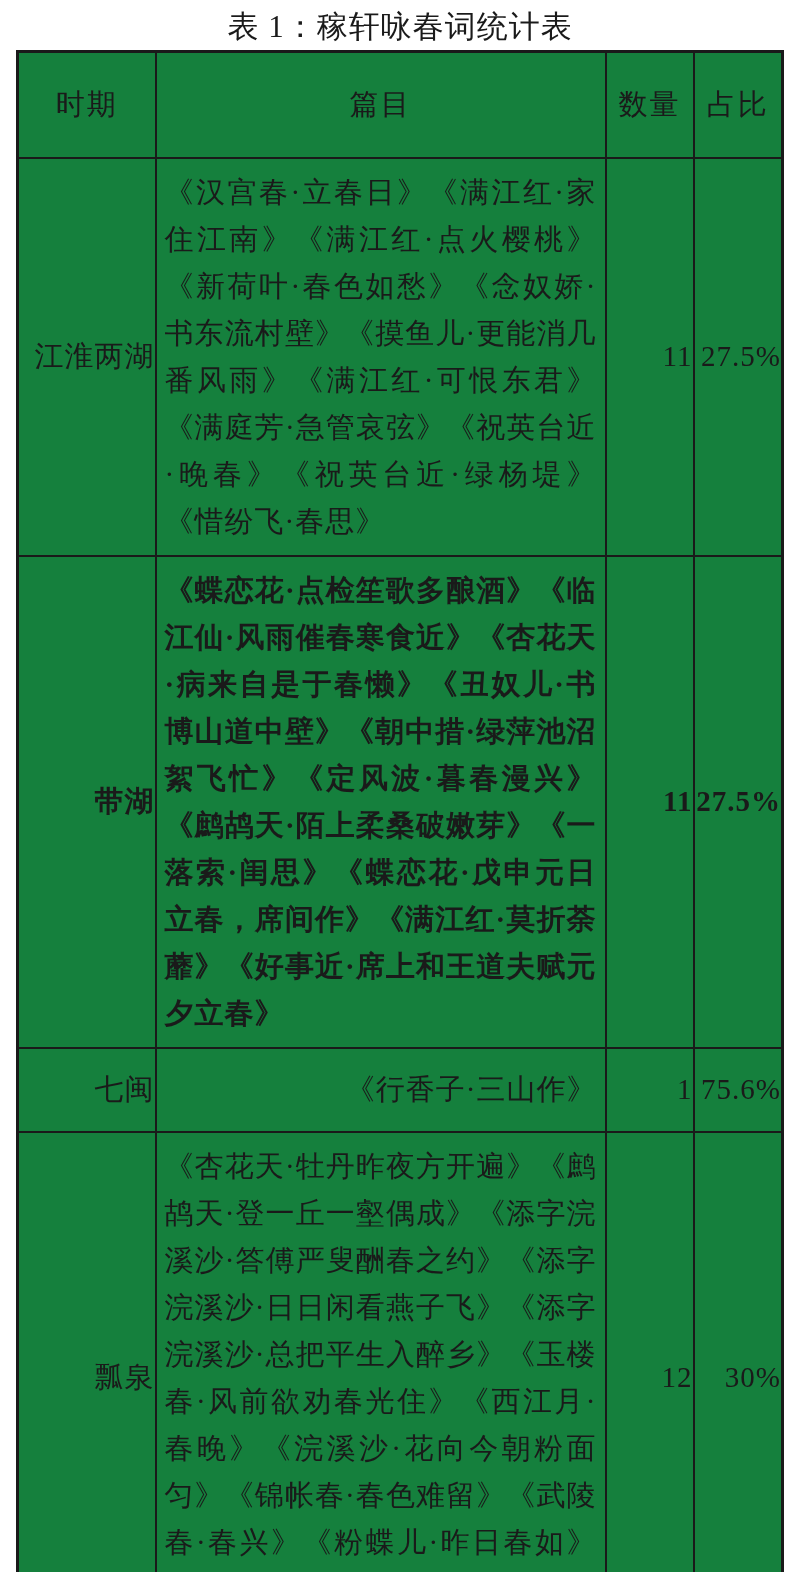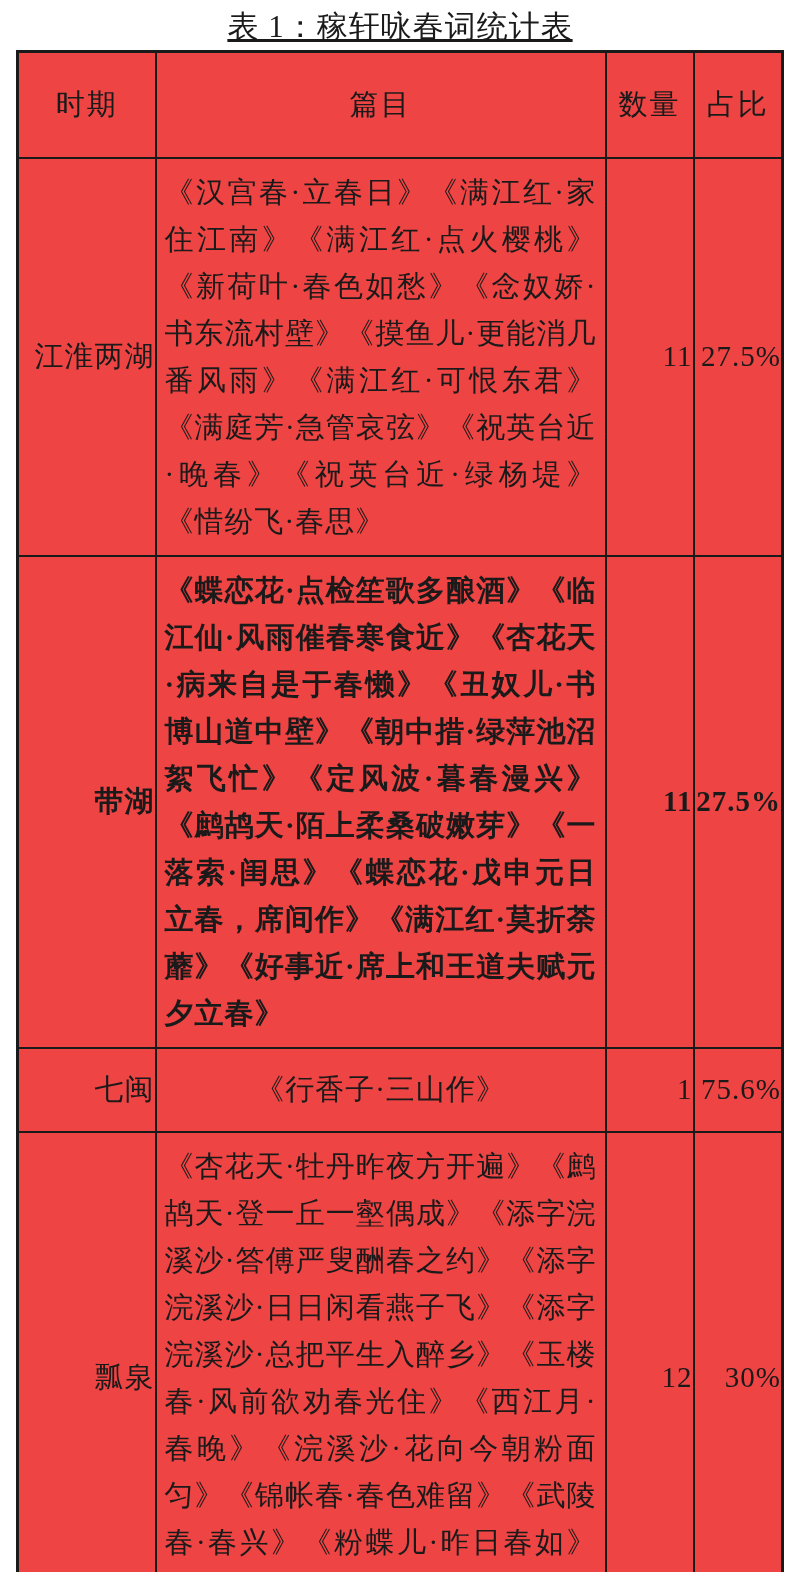--- a/index.html
+++ b/index.html
@@ -21,59 +21,58 @@
   }
   .caption {
     margin: 0;
     padding-top: 8px;
     height: 42px;
     text-align: center;
     font-size: 31px;
     font-weight: normal;
     letter-spacing: 1px;
     line-height: 38px;
-    text-decoration: underline;
   }
   table.stats-table {
     border-collapse: collapse;
     table-layout: fixed;
     margin: 0 auto;
     width: 765px;
     border: 3px solid #1a1a1a;
   }
   .stats-table th,
   .stats-table td {
     border: 2px solid #1a1a1a;
     box-sizing: border-box;
     font-size: 29px;
     font-weight: normal;
     vertical-align: middle;
     padding: 0;
-    background: #ef4444;
+    background: #15803d;
   }
   col.c-period  { width: 138px; }
   col.c-titles  { width: 450px; }
   col.c-count   { width: 88px;  }
   col.c-percent { width: 89px;  }
 
   .stats-table thead th { height: 106px; text-align: center; letter-spacing: 2px; }
 
   td.period, td.count, td.percent {
     text-align: right;
     letter-spacing: 1px;
   }
   td.titles {
     text-align: justify;
     text-justify: inter-ideograph;
     padding: 10px 8px;
     line-height: 47px;
     letter-spacing: 1px;
   }
   td.titles.center {
-    text-align: center;
+    text-align: right;
     margin-top: 24px;
   }
   tr.r0 td { height: 376px; }
   tr.r1 td { height: 462px; font-weight: bold; }
   tr.r2 td { height: 84px;  }
   tr.r3 td { height: 448px; }
 </style>
 </head>
 <body>
 

